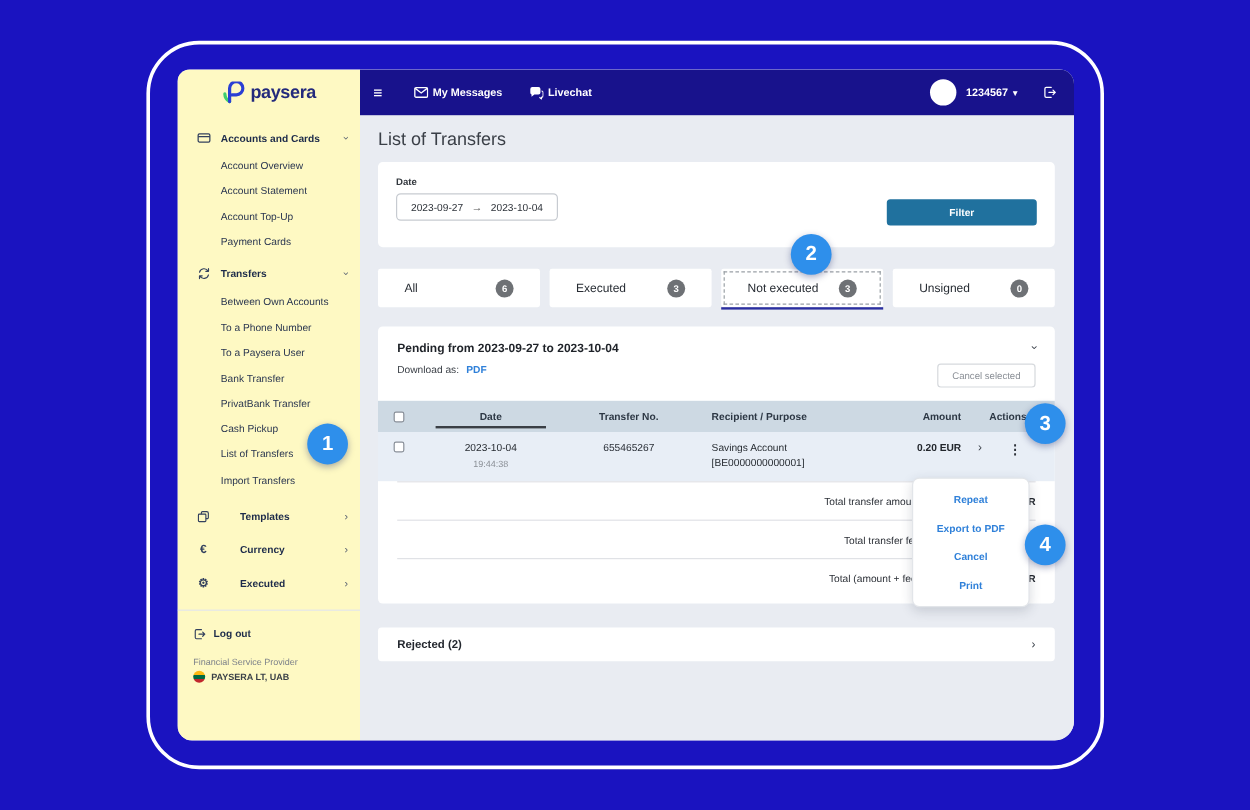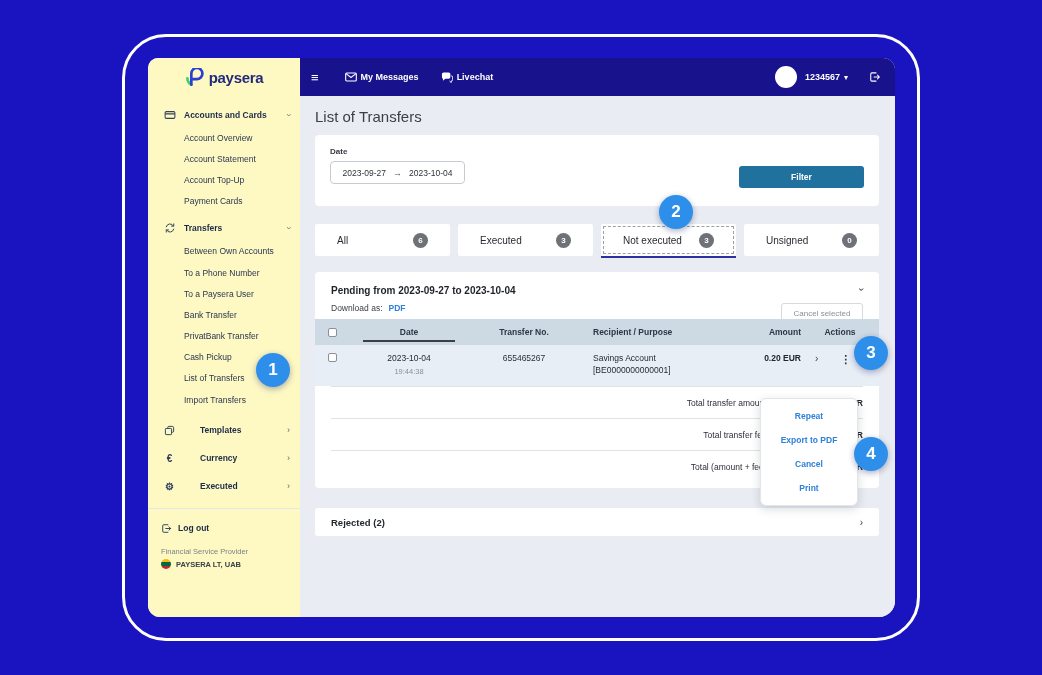--- a/index.html
+++ b/index.html
@@ -71,21 +71,21 @@
   .tabs { display:flex; gap:8px; margin-top:18px; }
   .tab { width:135px; height:32px; background:#fff; border-radius:2px; display:flex; align-items:center;
     padding:0 22px; cursor:pointer; position:relative; }
   .tab-label { font-size:10px; color:#272c33; }
   .tab-badge { margin-left:auto; width:15px; height:15px; border-radius:50%; background:#6e7175; color:#fff;
     font-size:8px; font-weight:700; display:flex; align-items:center; justify-content:center; }
   .tab.selected { outline:1px dashed #9aa0a6; outline-offset:-3px; }
   .tab.selected::after { content:""; position:absolute; left:0; right:0; bottom:-2px; height:2px; background:#2b2fa0; }
 
   .pending-panel { position:relative; margin-top:16px; background:#fff; border-radius:4px; padding-bottom:6px; }
-  .panel-head { position:relative; padding:13px 16px 6px 16px; }
+  .panel-head { position:relative; padding:13px 16px 21px 16px; }
   .panel-title { font-size:10px; font-weight:700; color:#1e2228; }
   .panel-chev { position:absolute; right:16px; top:12px; color:#3c434c; font-size:10px; transform:rotate(90deg); cursor:pointer; }
   .download-line { display:flex; align-items:center; gap:6px; margin-top:7px; }
   .download-label { font-size:8.5px; color:#3c4148; }
   .pdf-link { font-size:8.5px; font-weight:700; color:#2f80d9; cursor:pointer; }
   .cancel-selected { position:absolute; right:16px; top:31px; width:82px; height:20px; background:#fff;
     border:1px solid #d6d9dd; border-radius:3px; color:#8a8f96; font-size:8px; display:flex; align-items:center; justify-content:center; cursor:pointer; }
 
   .thead { display:flex; align-items:center; height:26px; background:#cdd9e3; font-size:8.5px; font-weight:700; color:#2c3744; position:relative; }
   .col-check { width:34px; display:flex; justify-content:center; }

